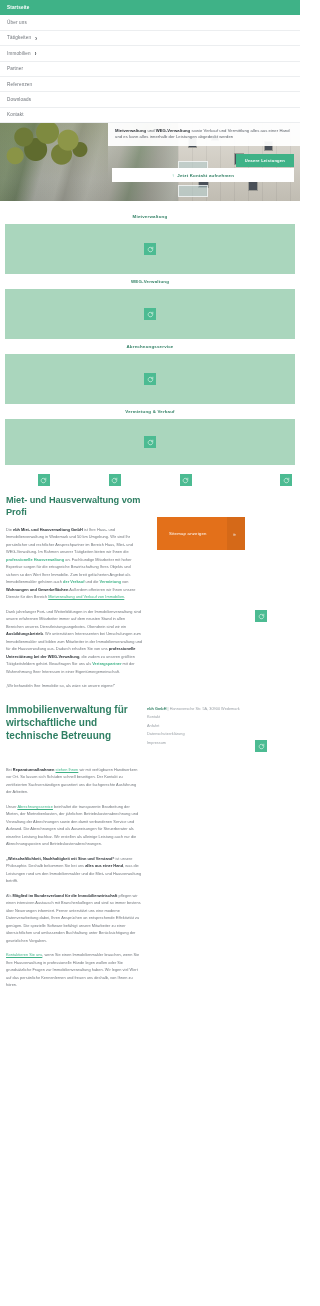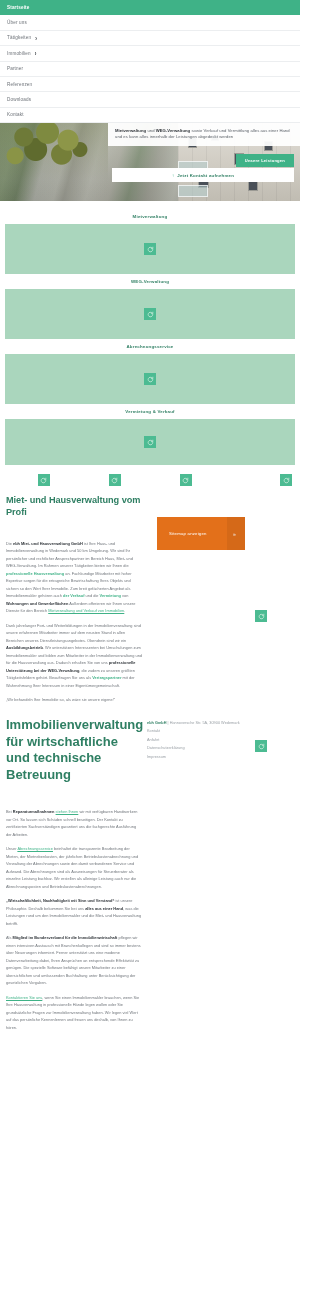--- a/index.html
+++ b/index.html
@@ -170,24 +170,24 @@
 
   
   .main { width: 300px; padding: 0 0 0 0; background: #ffffff; position: relative; }
   .col-left { width: 142px; padding-left: 6px; }
   .h2 {
     font-size: 9.2px;
     line-height: 1.28;
     color: #2f7f63;
     font-weight: bold;
     letter-spacing: -0.05px;
-    margin-bottom: 21px;
+    margin-bottom: 7px;
   }
   .h3 {
-    font-size: 13px;
+    font-size: 10px;
     line-height: 1.3;
     color: #2f7f63;
     font-weight: bold;
     margin-bottom: 24px;
   }
   .p {
     font-size: 3.9px;
     line-height: 1.92;
     color: #70757b;
     letter-spacing: 0.02px;

